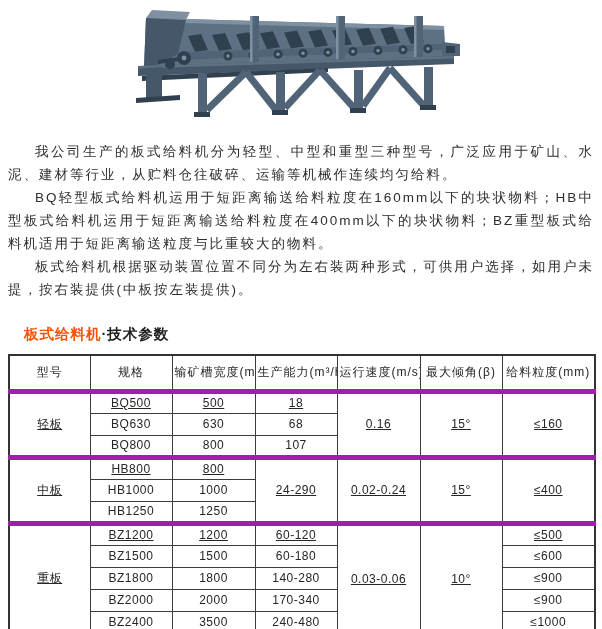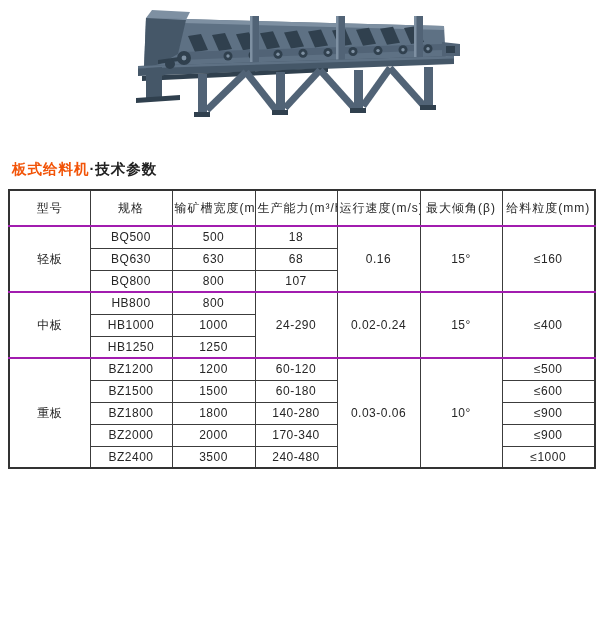--- a/index.html
+++ b/index.html
@@ -14,33 +14,33 @@
     font-family:"Liberation Sans","DejaVu Sans",sans-serif;color:#2e2e2e;
   }
   .page{position:relative;width:602px;height:629px;}
   .photo-wrap{position:relative;height:136px;}
   .photo-wrap svg{position:absolute;left:128px;top:4px;}
   .mc-body{fill:var(--m-body);} .mc-dark{fill:var(--m-dark);} .mc-mid{fill:var(--m-mid);}
   .mc-light{fill:var(--m-light);} .mc-shadow{fill:var(--m-shadow);}
   .mc-brace{stroke:var(--m-mid);stroke-width:7;}
   .intro{padding:4px 8px 0 8px;font-size:13.5px;line-height:23px;letter-spacing:2px;text-align:justify;}
   .intro p{margin:0;text-indent:2em;}
-  .section-title{margin:24px 8px 10px 12px;font-size:14.5px;font-weight:bold;letter-spacing:1px;color:#222;}
+  .section-title{margin:24px 8px 10px 24px;font-size:14.5px;font-weight:bold;letter-spacing:1px;color:#222;}
   .section-title .hl{color:var(--accent);}
   table.spec{
     width:586px;margin:0 8px;border-collapse:collapse;table-layout:fixed;
     font-size:12px;text-align:center;color:#262626;
   }
   table.spec th, table.spec td{
     border:1px solid var(--border);padding:0 2px;height:22px;
     font-weight:normal;letter-spacing:0.5px;overflow:hidden;white-space:nowrap;
   }
   table.spec thead th{height:36px;letter-spacing:1px;}
   table.spec{border:2px solid #333;}
-  table.spec tr.group-start td{border-top:2px solid #a21caf;}
+  table.spec tr.group-start td{border-top:5px solid #a21caf;text-decoration:underline;}
 </style>
 </head>
 <body>
 
 <div class="page">
 
   <div class="photo-wrap">
     <svg width="334" height="126" viewBox="0 0 334 126">
 
       <polygon class="mc-light" points="24,6 62,8 58,16 18,14"></polygon>
@@ -112,20 +112,25 @@
       <polygon class="mc-dark" points="18,64 34,63 34,94 18,94"></polygon>
       <polygon class="mc-shadow" points="8,94 52,91 52,96 8,99"></polygon>
 
       <polygon class="mc-shadow" points="30,56 58,52 58,56 30,60"></polygon>
       <circle class="mc-shadow" cx="56" cy="54" r="7"></circle>
       <circle class="mc-light" cx="56" cy="54" r="2.4"></circle>
       <circle class="mc-shadow" cx="42" cy="60" r="5"></circle>
     </svg>
   </div>
 
+  <div class="intro">
+    <p>我公司生产的板式给料机分为轻型、中型和重型三种型号，广泛应用于矿山、水泥、建材等行业，从贮料仓往破碎、运输等机械作连续均匀给料。</p>
+    <p>BQ轻型板式给料机运用于短距离输送给料粒度在160mm以下的块状物料；HB中型板式给料机运用于短距离输送给料粒度在400mm以下的块状物料；BZ重型板式给料机适用于短距离输送粒度与比重较大的物料。</p>
+    <p>板式给料机根据驱动装置位置不同分为左右装两种形式，可供用户选择，如用户未提，按右装提供(中板按左装提供)。</p>
+  </div>
 
   <h2 class="section-title"><span class="hl">板式给料机</span><span>·技术参数</span></h2>
 
   <table class="spec">
     <colgroup>
       <col style="width:81px">
         <col style="width:82px">
         <col style="width:83px">
       <col style="width:82px">
         <col style="width:83px">

